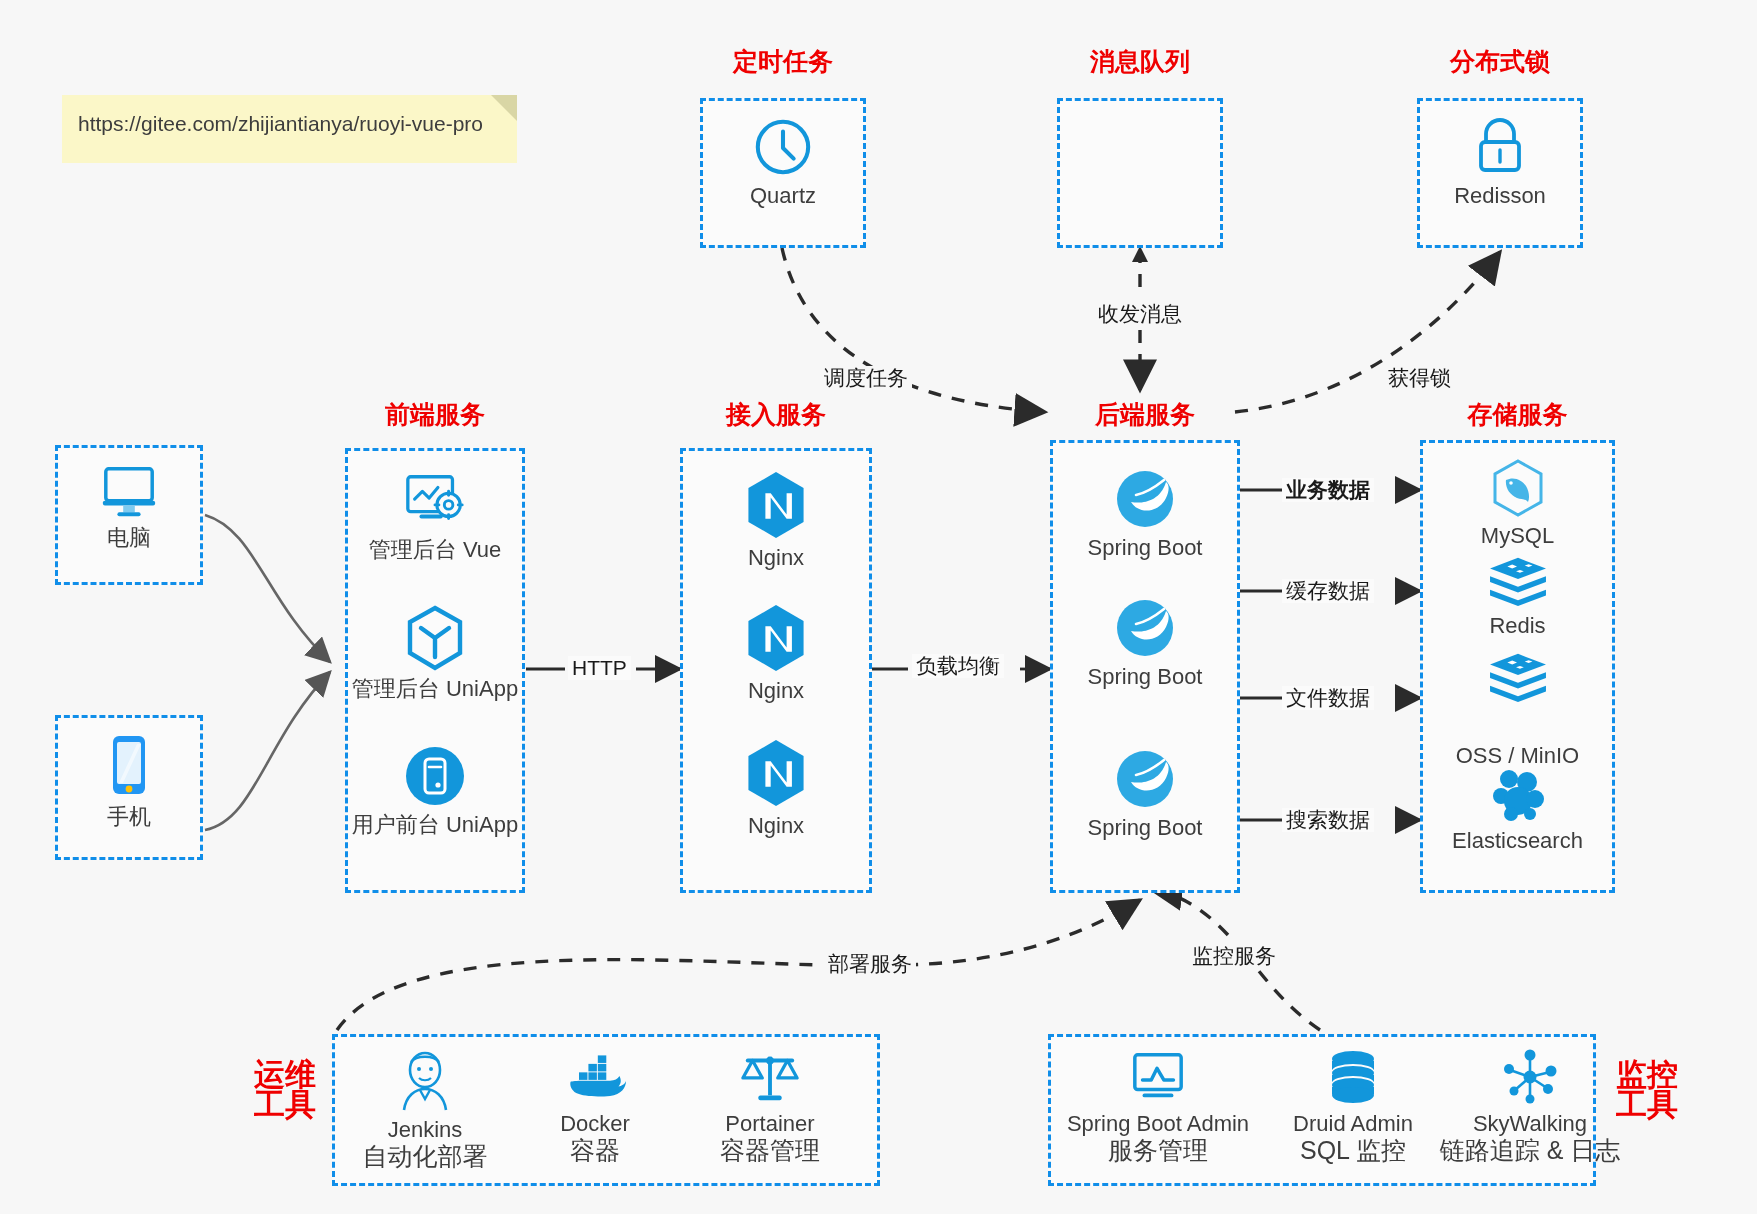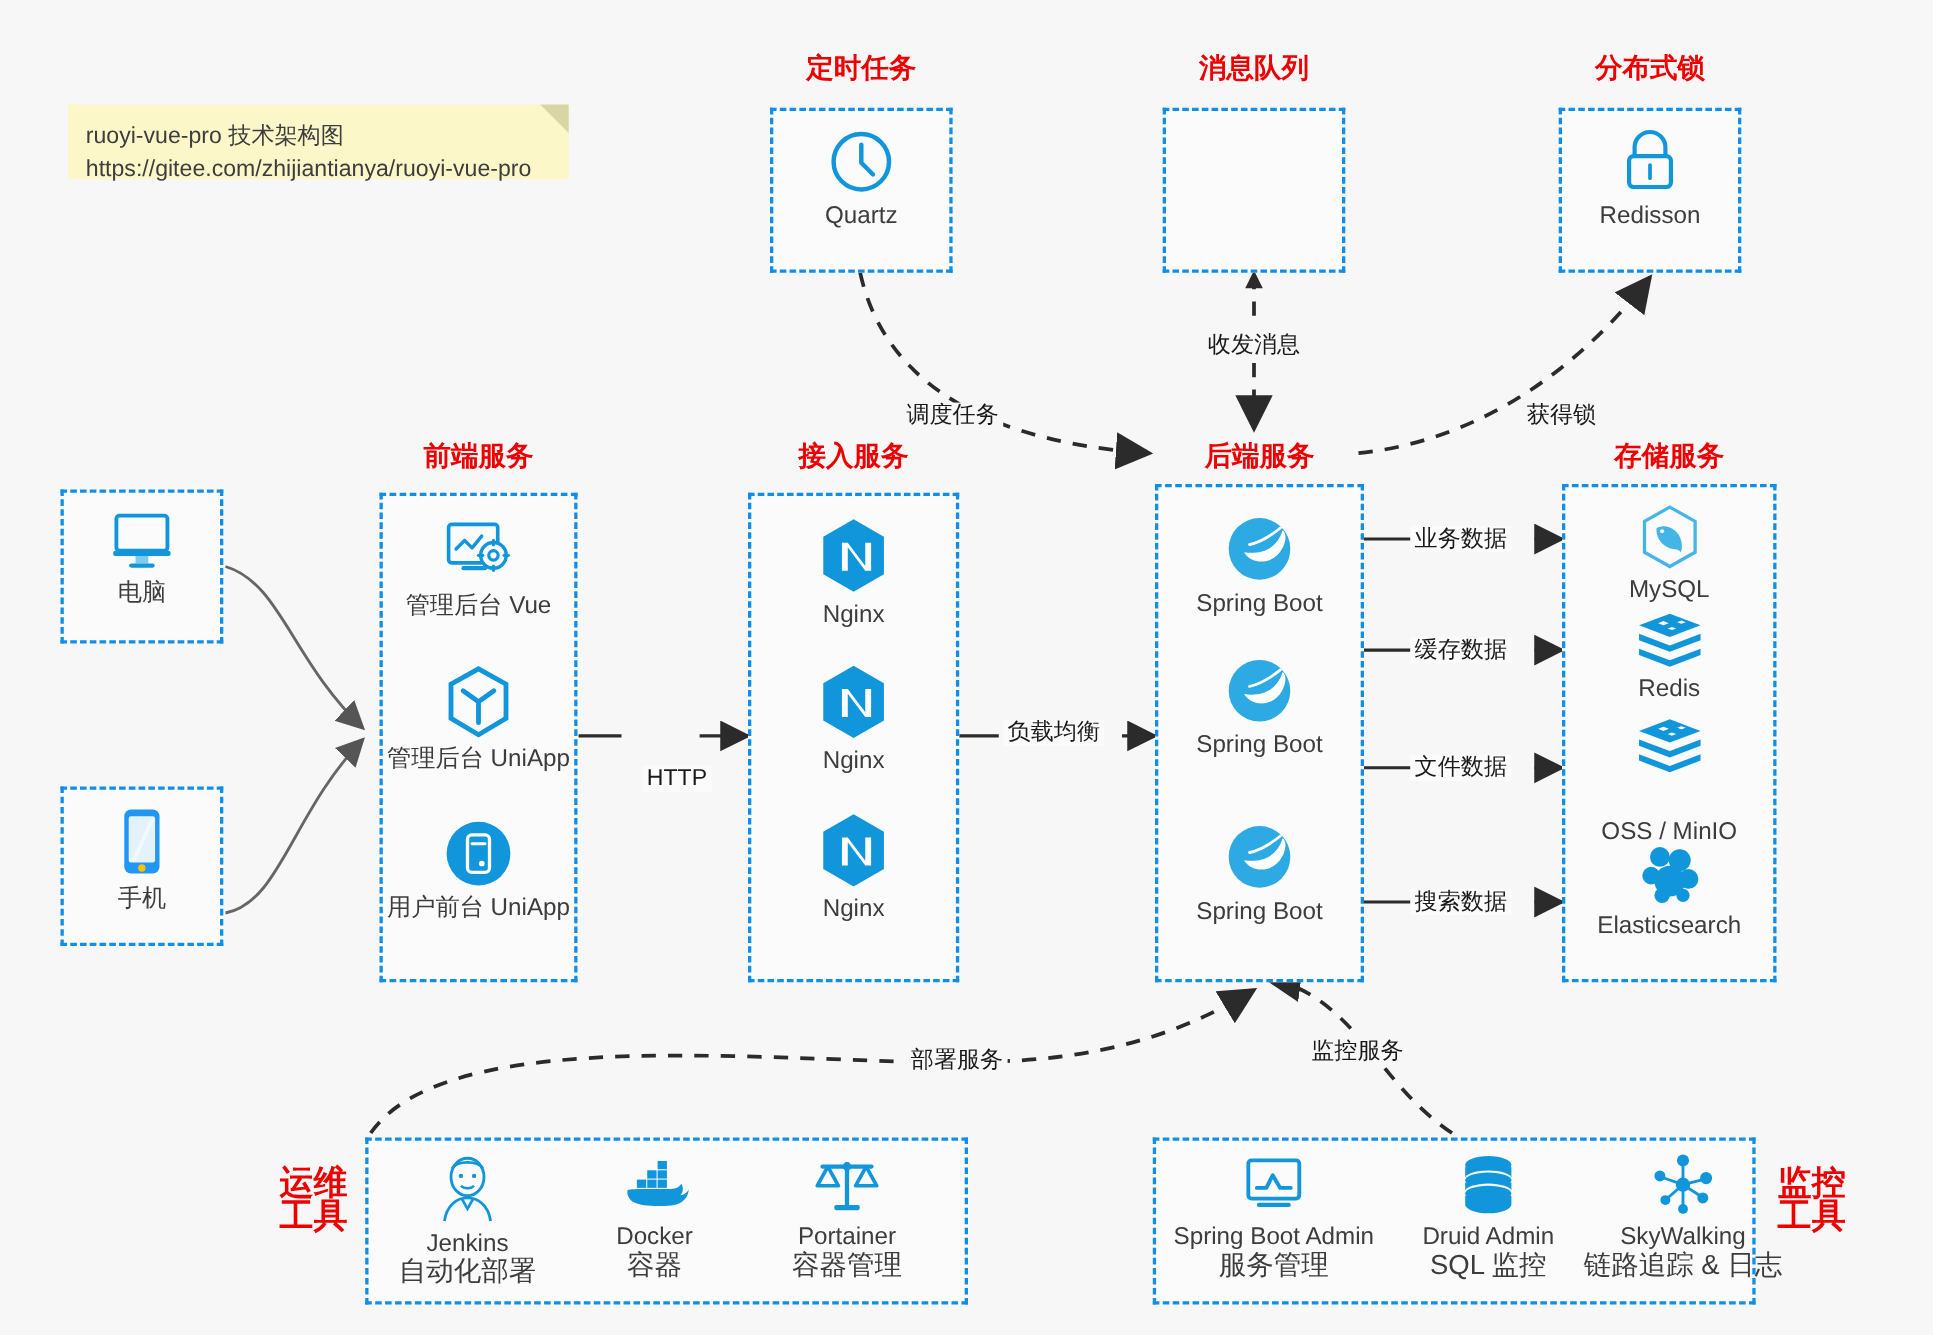--- a/index.html
+++ b/index.html
@@ -81,21 +81,20 @@
 
     <path d="M337,1030 C400,940 640,960 820,965" fill="none" stroke="#2b2b2b" stroke-width="3.4" stroke-dasharray="13,11"></path>
     <path d="M905,965 C1020,962 1090,930 1140,900" fill="none" stroke="#2b2b2b" stroke-width="3.4" stroke-dasharray="13,11" marker-end="url(#arrB)"></path>
 
     <path d="M1320,1030 C1290,1010 1270,985 1250,960" fill="none" stroke="#2b2b2b" stroke-width="3.4" stroke-dasharray="13,11"></path>
     <path d="M1228,935 C1200,905 1175,893 1152,890" fill="none" stroke="#2b2b2b" stroke-width="3.4" stroke-dasharray="13,11" marker-end="url(#arrB)"></path>
   </svg>
 
   <div class="note" style="left:62px;top:95px;width:455px;height:68px;">
     <div class="fold"></div>
-    <div>ruoyi-vue-pro 技术架构图</div>
     <div>https://gitee.com/zhijiantianya/ruoyi-vue-pro</div>
   </div>
 
   <div class="grp-title" style="left:700px;top:45px;width:166px;">定时任务</div>
   <div class="grp" style="left:700px;top:98px;width:166px;height:150px;"></div>
   <div class="node" style="left:700px;top:116px;width:166px;">
     <div class="ico">
       <svg width="62" height="62" viewBox="0 0 64 64">
         <circle cx="32" cy="32" r="26" fill="none" stroke="#1296db" stroke-width="4.2"></circle>
         <path d="M32 16 L32 33 L43 44" fill="none" stroke="#1296db" stroke-width="4.2" stroke-linecap="round" stroke-linejoin="round"></path>
@@ -424,27 +423,27 @@
         <circle cx="9" cy="21" r="5" fill="#1296db"></circle>
         <circle cx="51" cy="23" r="5.5" fill="#1296db"></circle>
         <circle cx="14" cy="43" r="4.5" fill="#1296db"></circle>
         <circle cx="48" cy="41" r="5" fill="#1296db"></circle>
       </svg>
     </div>
     <div class="lbl">SkyWalking</div>
     <div class="lbl small" style="margin-top:0;">链路追踪 &amp; 日志</div>
   </div>
 
-  <div class="edge-lbl" style="left:584px;top:656px;margin-top:40px;">HTTP</div>
+  <div class="edge-lbl" style="left:568px;top:656px;">HTTP</div>
   <div class="edge-lbl" style="left:912px;top:654px;">负载均衡</div>
   <div class="edge-lbl plain" style="left:820px;top:366px;">调度任务</div>
   <div class="edge-lbl plain" style="left:1094px;top:302px;">收发消息</div>
   <div class="edge-lbl plain" style="left:1384px;top:366px;">获得锁</div>
 
-  <div class="edge-lbl" style="left:1282px;top:478px;">业务数据</div>
+  <div class="edge-lbl" style="left:1282px;top:478px;font-weight:bold;">业务数据</div>
   <div class="edge-lbl" style="left:1282px;top:579px;">缓存数据</div>
   <div class="edge-lbl" style="left:1282px;top:686px;">文件数据</div>
   <div class="edge-lbl" style="left:1282px;top:808px;">搜索数据</div>
 
   <div class="edge-lbl plain" style="left:824px;top:952px;">部署服务</div>
   <div class="edge-lbl plain" style="left:1188px;top:944px;">监控服务</div>
 
 </div>
 
 </body></html>

